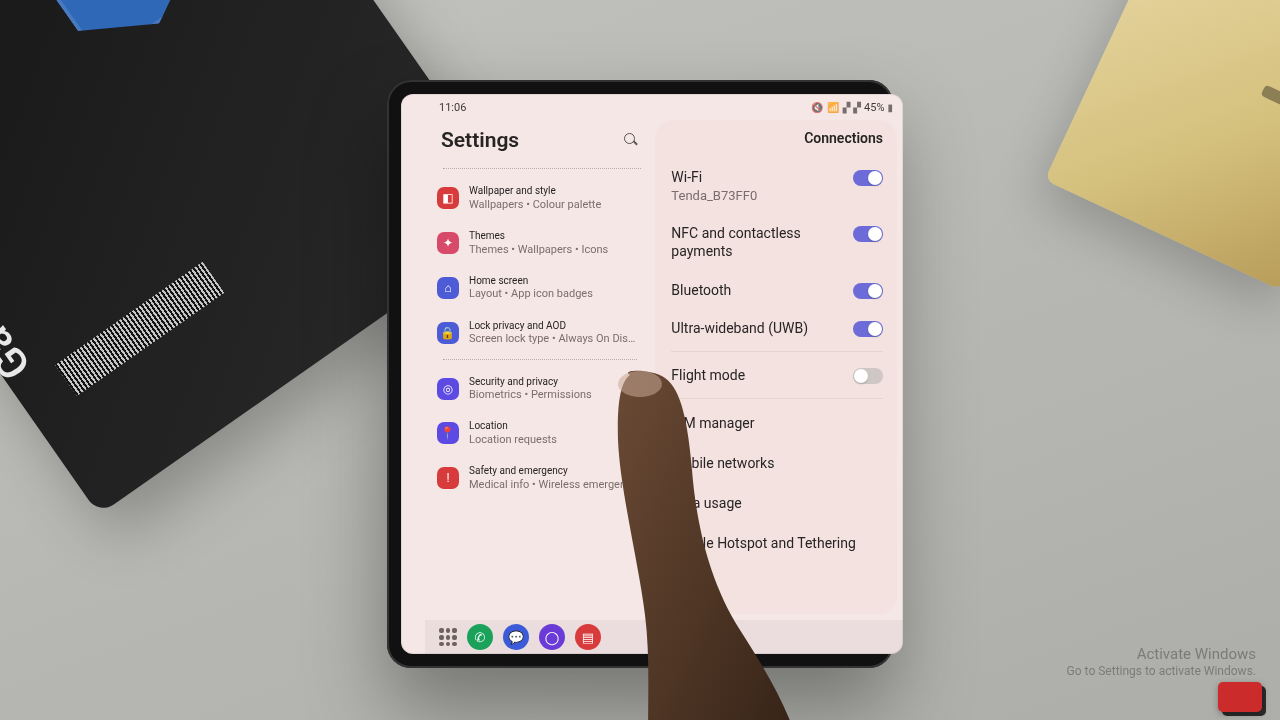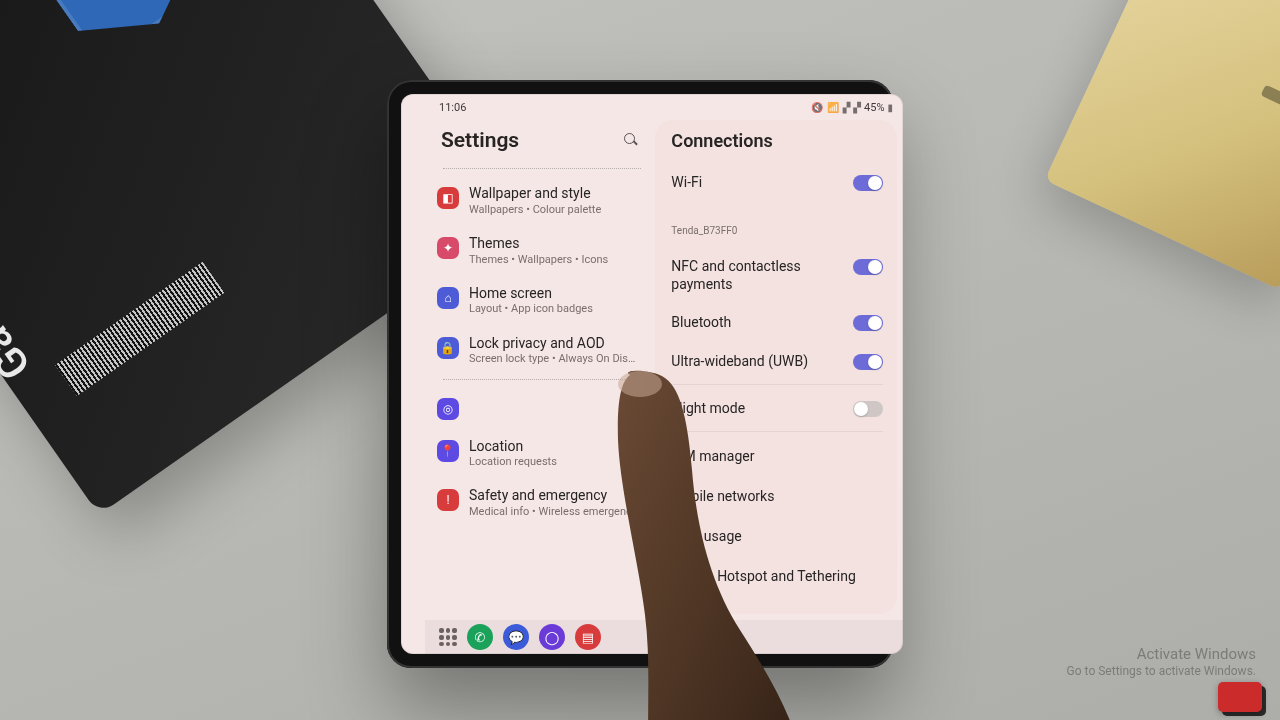--- a/index.html
+++ b/index.html
@@ -145,32 +145,32 @@
     padding:8px 6px 10px 2px;
     cursor:pointer;
   }
   .cat-icon{
     width:22px;height:22px;border-radius:7px;
     flex:0 0 22px;margin-top:2px;
     display:flex;align-items:center;justify-content:center;
     color:#fff;font-size:12px;
   }
   .cat-titles{display:flex;flex-direction:column;min-width:0;}
-  .cat-title{font-size:14px;color:var(--text);line-height:1.25;}
+  .cat-title{font-size:10px;color:var(--text);line-height:1.25;}
   .cat-sub{font-size:11px;color:var(--subtext);line-height:1.3;white-space:nowrap;overflow:hidden;text-overflow:ellipsis;}
 
-  .right-header h2{margin:0 0 12px 0;font-size:18px;font-weight:600;color:var(--text);}
+  .right-header h2{margin:0 0 12px 0;font-size:14px;font-weight:600;color:var(--text);text-align:right;}
   .toggle-row{
     display:flex;align-items:flex-start;justify-content:space-between;
     padding:10px 0;gap:10px;
     cursor:pointer;
   }
   .toggle-row .txt{display:flex;flex-direction:column;min-width:0;flex:1;}
   .toggle-row .t{font-size:14px;color:var(--text);line-height:1.3;}
-  .toggle-row .s{font-size:10px;color:var(--subtext);line-height:1.35;margin-top:32px;}
+  .toggle-row .s{font-size:13px;color:var(--subtext);line-height:1.35;}
   .toggle{
     width:30px;height:16px;border-radius:10px;position:relative;flex:0 0 30px;
     margin-top:2px;
   }
   .toggle.on{background:var(--toggle-on);}
   .toggle.off{background:var(--toggle-off);}
   .toggle::after{
     content:"";position:absolute;top:1px;width:14px;height:14px;border-radius:50%;
     background:#fff;box-shadow:0 1px 2px rgba(0,0,0,.2);
   }
@@ -279,20 +279,24 @@
             <div class="cat-item">
               <div class="cat-icon" style="background:#4d5bd7">🔒</div>
               <div class="cat-titles">
                 <span class="cat-title">Lock privacy and AOD</span>
                 <span class="cat-sub">Screen lock type  •  Always On Display</span>
               </div>
             </div>
             <hr class="divider">
             <div class="cat-item">
               <div class="cat-icon" style="background:#5d4ae3">◎</div>
+              <div class="cat-titles">
+                <span class="cat-title">Security and privacy</span>
+                <span class="cat-sub">Biometrics  •  Permissions</span>
+              </div>
             </div>
             <div class="cat-item">
               <div class="cat-icon" style="background:#5d4ae3">📍</div>
               <div class="cat-titles">
                 <span class="cat-title">Location</span>
                 <span class="cat-sub">Location requests</span>
               </div>
             </div>
             <div class="cat-item">
               <div class="cat-icon" style="background:#d83b3b">!</div>

